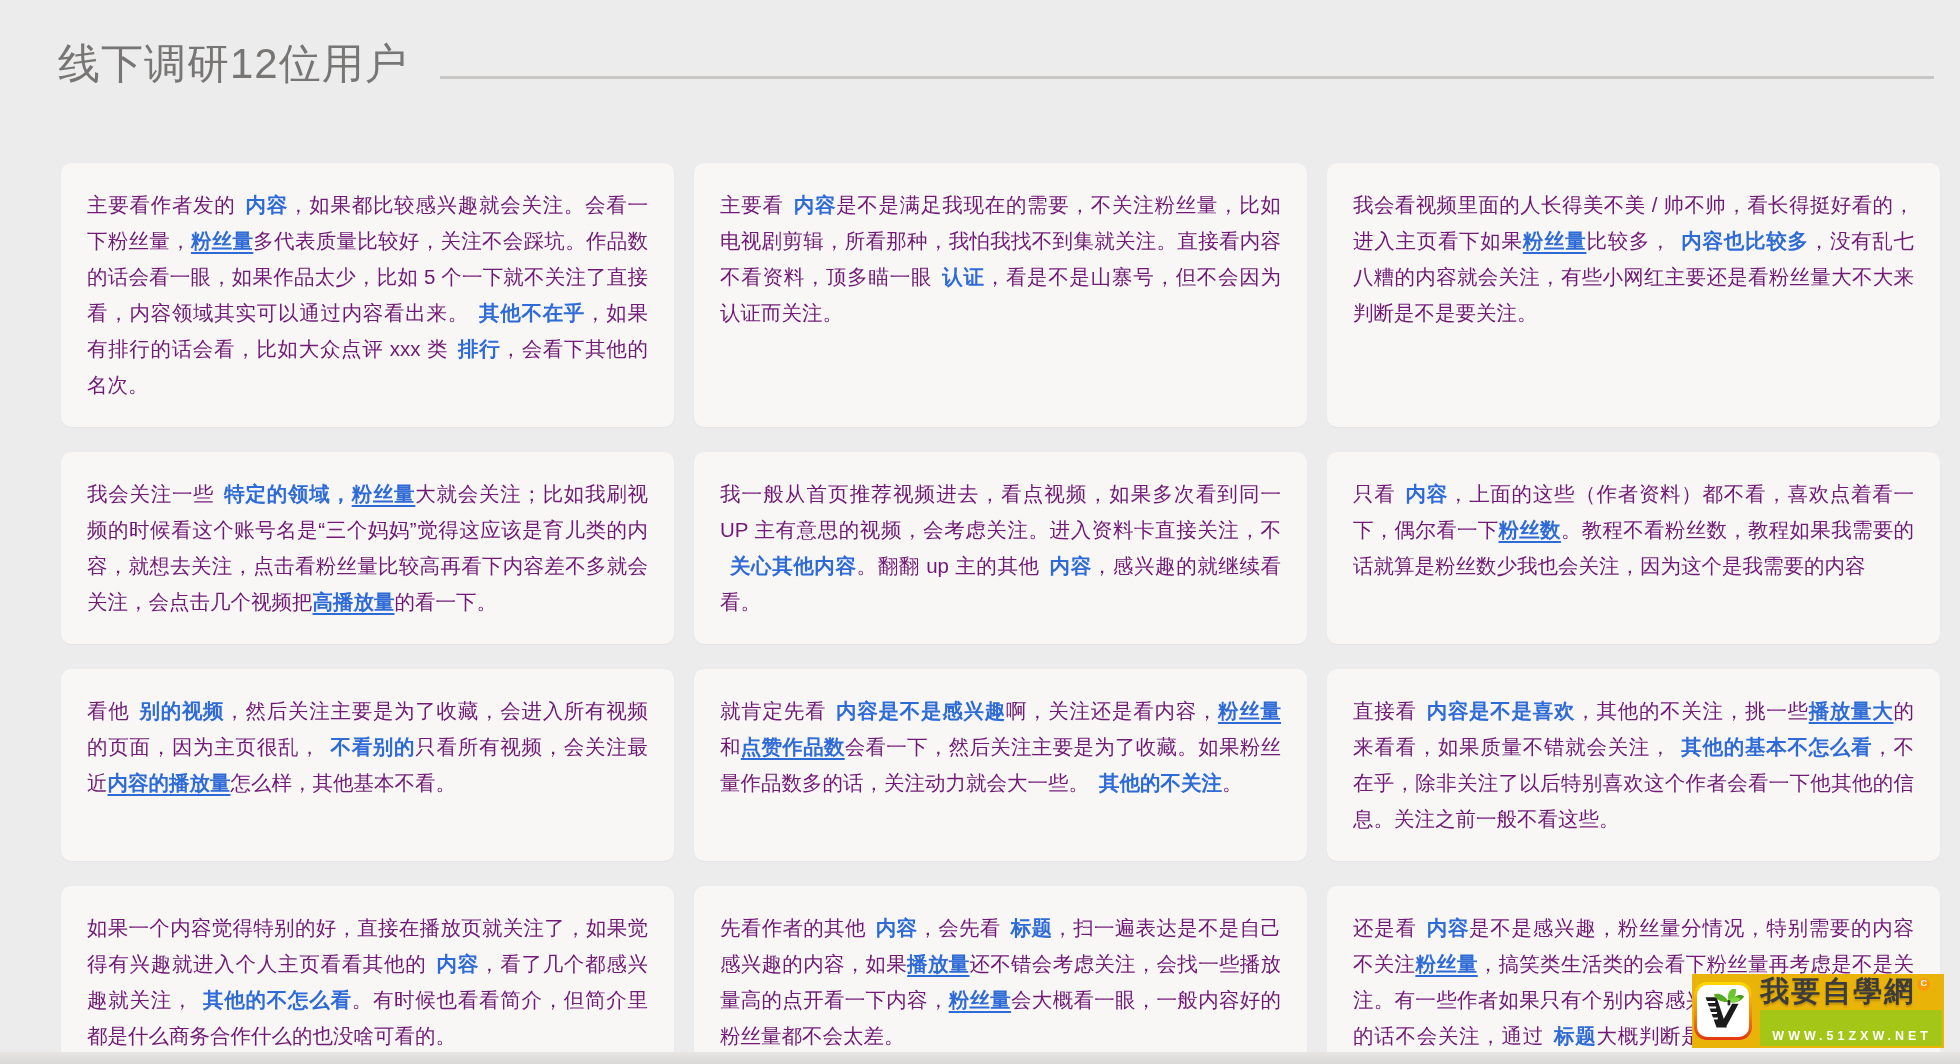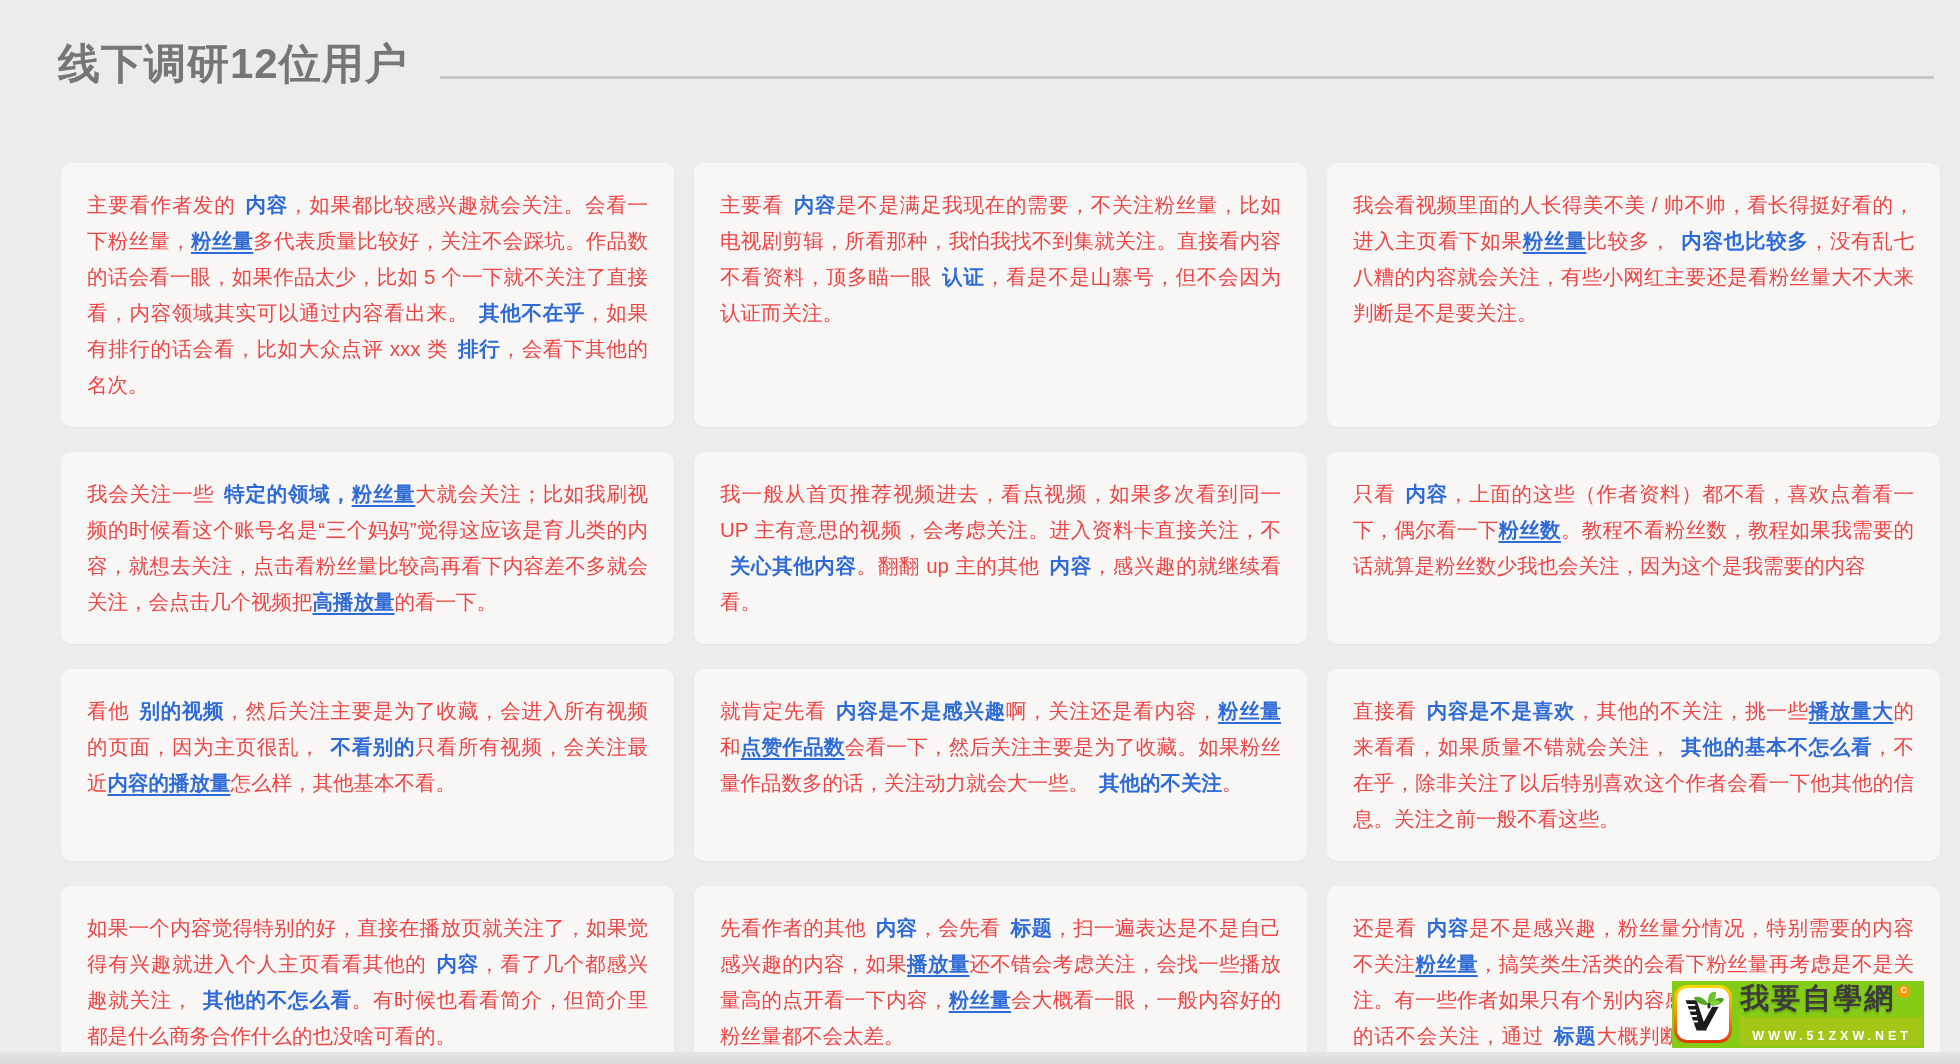--- a/index.html
+++ b/index.html
@@ -8,21 +8,21 @@
     background:#edecec;
     font-family:"Liberation Sans","DejaVu Sans",sans-serif;
     position:relative;overflow:hidden;
   }
   
   .header{
     position:absolute;left:58px;top:40px;right:26px;
     display:flex;align-items:flex-end;
   }
   .title{
-    margin:0;font-size:42px;font-weight:bold;color:#777675;
+    margin:0;font-size:42px;font-weight:normal;color:#777675;
     letter-spacing:1px;line-height:1.15;white-space:nowrap;
   }
   .rule{
     flex:1;height:3px;background:#c8c7c6;
     margin-left:32px;margin-bottom:9px;
   }
   
   .cards-grid{
     position:absolute;left:61px;top:163px;width:1879px;
     display:grid;grid-template-columns:repeat(3,1fr);
@@ -30,33 +30,33 @@
   }
   .card{
     background:#f8f7f6;border-radius:10px;
     padding:24px 26px;box-sizing:border-box;
     box-shadow:0 1px 2px rgba(0,0,0,0.04);
   }
   .quote{
     margin:0;font-size:20.5px;line-height:36px;color:#8c8b8b;
     text-align:justify;
   }
-  .seg-n{color:#ef4444;}
+  .seg-n{color:#701a75;}
   .seg-b{color:#2f6bd7;font-weight:bold;padding-left:10px;}
   .seg-u{
     color:#2f6bd7;font-weight:bold;
     text-decoration:underline;
     text-decoration-thickness:1.5px;
     text-underline-offset:4px;
   }
   
   .logo{
-    position:absolute;right:36px;bottom:16px;
+    position:absolute;right:16px;bottom:16px;
     display:flex;align-items:center;
-    background:#84cc16;padding:2px;
+    background:#eab308;padding:2px;
   }
   .logo-icon-frame{
     width:58px;height:58px;border-radius:13px;
     background:linear-gradient(180deg,#ffd900 0%,#f08c0a 55%,#e33512 100%);
     padding:3px;box-sizing:border-box;flex:none;
   }
   .logo-icon-inner{
     width:100%;height:100%;background:#ffffff;border-radius:10px;
     display:flex;align-items:center;justify-content:center;
   }
@@ -71,21 +71,21 @@
   .logo-c{
     width:13px;height:13px;border-radius:50%;
     background:#f59a0c;color:#ffffff;
     font-size:9px;font-weight:bold;letter-spacing:0;
     display:flex;align-items:center;justify-content:center;
     margin-left:2px;margin-top:2px;text-shadow:none;flex:none;
   }
   .logo-url{
     margin-top:4px;background:#a3c617;color:#ffffff;
     font-size:12.5px;font-weight:bold;letter-spacing:4px;
-    padding:12px 10px 3px 12px;border-radius:2px;
+    padding:19px 10px 3px 12px;border-radius:2px;
     white-space:nowrap;
   }
   
   .bottom-strip{
     position:absolute;left:0;right:0;bottom:0;height:12px;
     background:linear-gradient(180deg,#e7e6e5,#d9d8d7);
   }
 </style>
 </head>
 <body>

